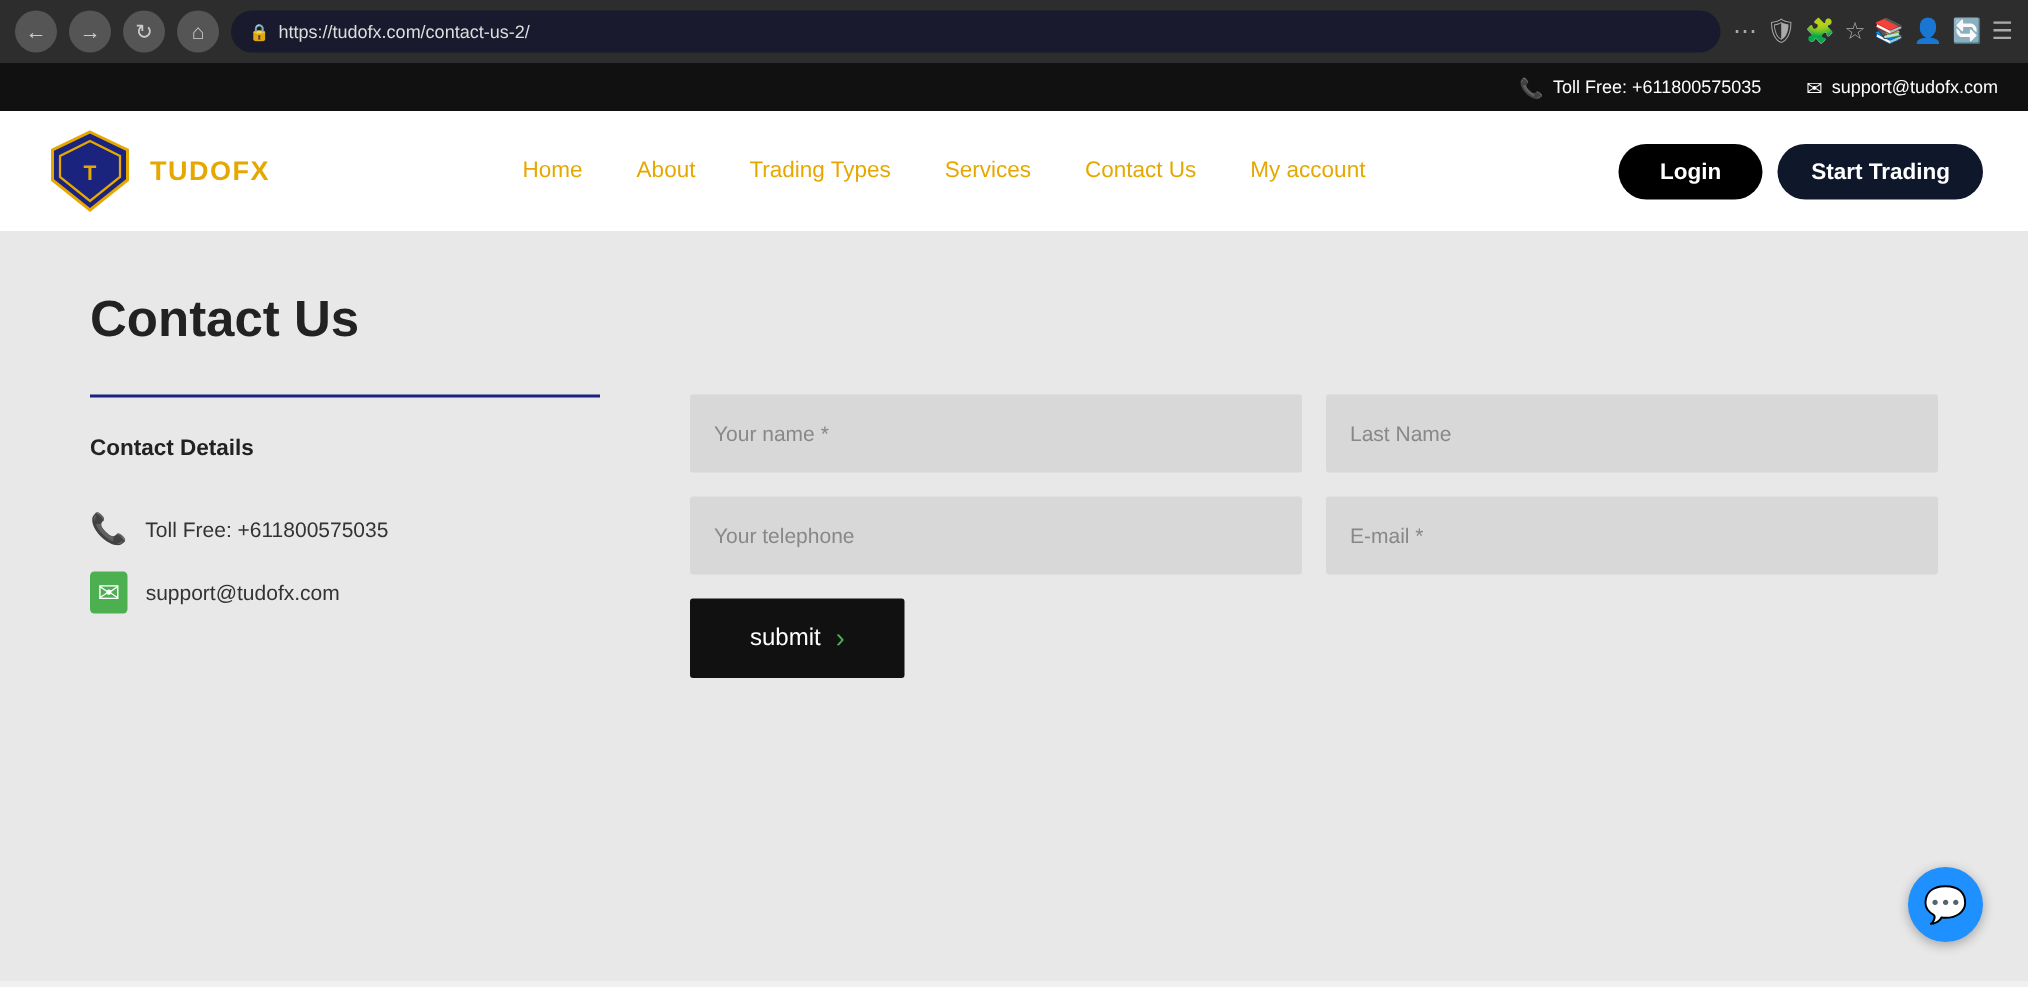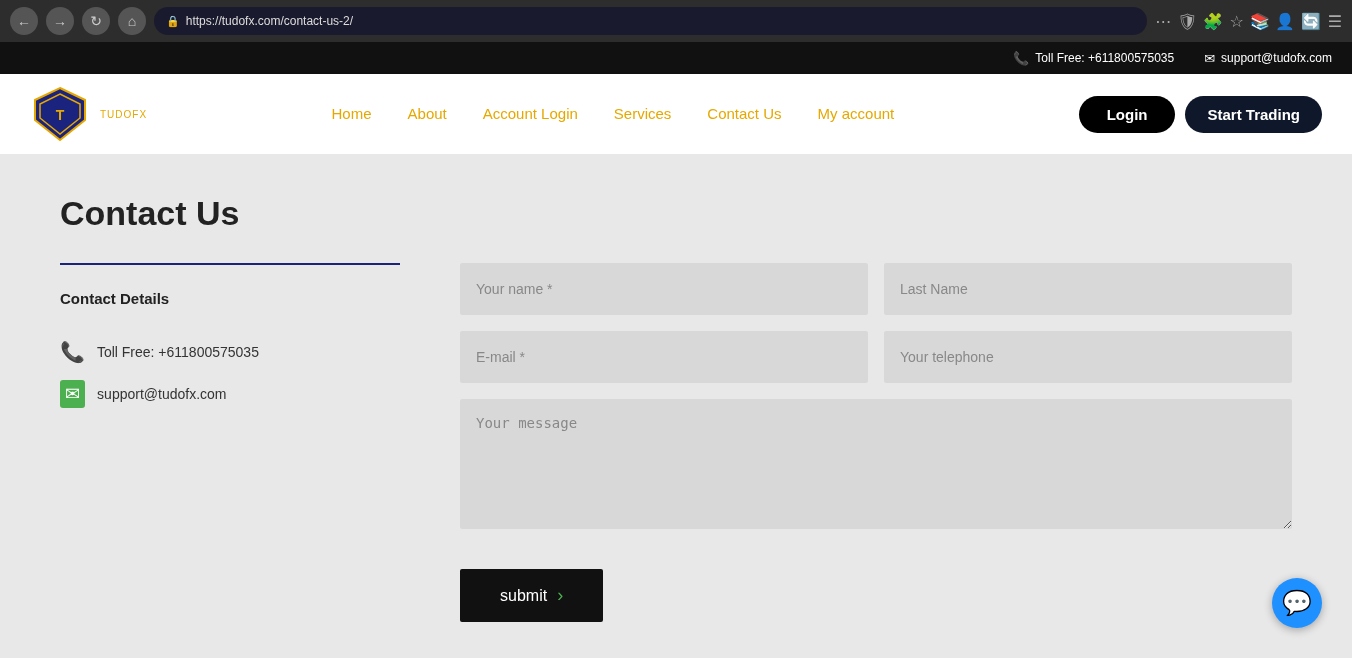--- a/index.html
+++ b/index.html
@@ -237,22 +237,22 @@
       align-items: center;
       justify-content: center;
       color: #fff;
       font-size: 24px;
       cursor: pointer;
       box-shadow: 0 2px 8px rgba(0,0,0,0.3);
     }
 
     
     .logo-text {
-      font-size: 10px;
-      font-weight: normal;
+      font-size: 18px;
+      font-weight: bold;
       color: #e6a800;
       letter-spacing: 1px;
     }
   </style>
 </head>
 <body>
 
 <div class="browser-chrome">
   <div class="browser-btn">←</div>
   <div class="browser-btn">→</div>
@@ -291,21 +291,21 @@
       <polygon points="30,4 55,16 55,36 30,56 5,36 5,16" fill="#1a237e" stroke="#e6a800" stroke-width="2"></polygon>
       <polygon points="30,10 50,20 50,34 30,50 10,34 10,20" fill="none" stroke="#e6a800" stroke-width="1.5"></polygon>
       <text x="30" y="36" text-anchor="middle" fill="#e6a800" font-size="14" font-weight="bold">T</text>
     </svg>
     <span class="logo-text">TUDOFX</span>
   </div>
 
   <ul class="nav-links">
     <li><a href="#">Home</a></li>
     <li><a href="#">About</a></li>
-    <li><a href="#">Account Login</a></li>
+    <li><a href="#">Trading Types</a></li>
     <li><a href="#">Services</a></li>
     <li><a href="#">Contact Us</a></li>
     <li><a href="#">My account</a></li>
   </ul>
 
   <div class="nav-buttons">
     <button class="btn-login">Login</button>
     <button class="btn-start-trading">Start Trading</button>
   </div>
 </div>
@@ -330,25 +330,24 @@
       </div>
     </div>
 
     <div class="right-side">
       <div class="form-row">
         <input class="form-input" type="text" placeholder="Your name *" style="">
         <input class="form-input" type="text" placeholder="Last Name" style="">
       </div>
 
       <div class="form-row">
+        <input class="form-input" type="tel" placeholder="Your telephone" style="">
         <input class="form-input" type="email" placeholder="E-mail *" style="">
-        <input class="form-input" type="tel" placeholder="Your telephone" style="">
       </div>
 
-      <textarea class="form-textarea" placeholder="Your message" style=""></textarea>
 
       <button class="submit-btn">
         <span>submit</span>
         <span class="arrow">›</span>
       </button>
     </div>
 
   </div>
 </div>
 

